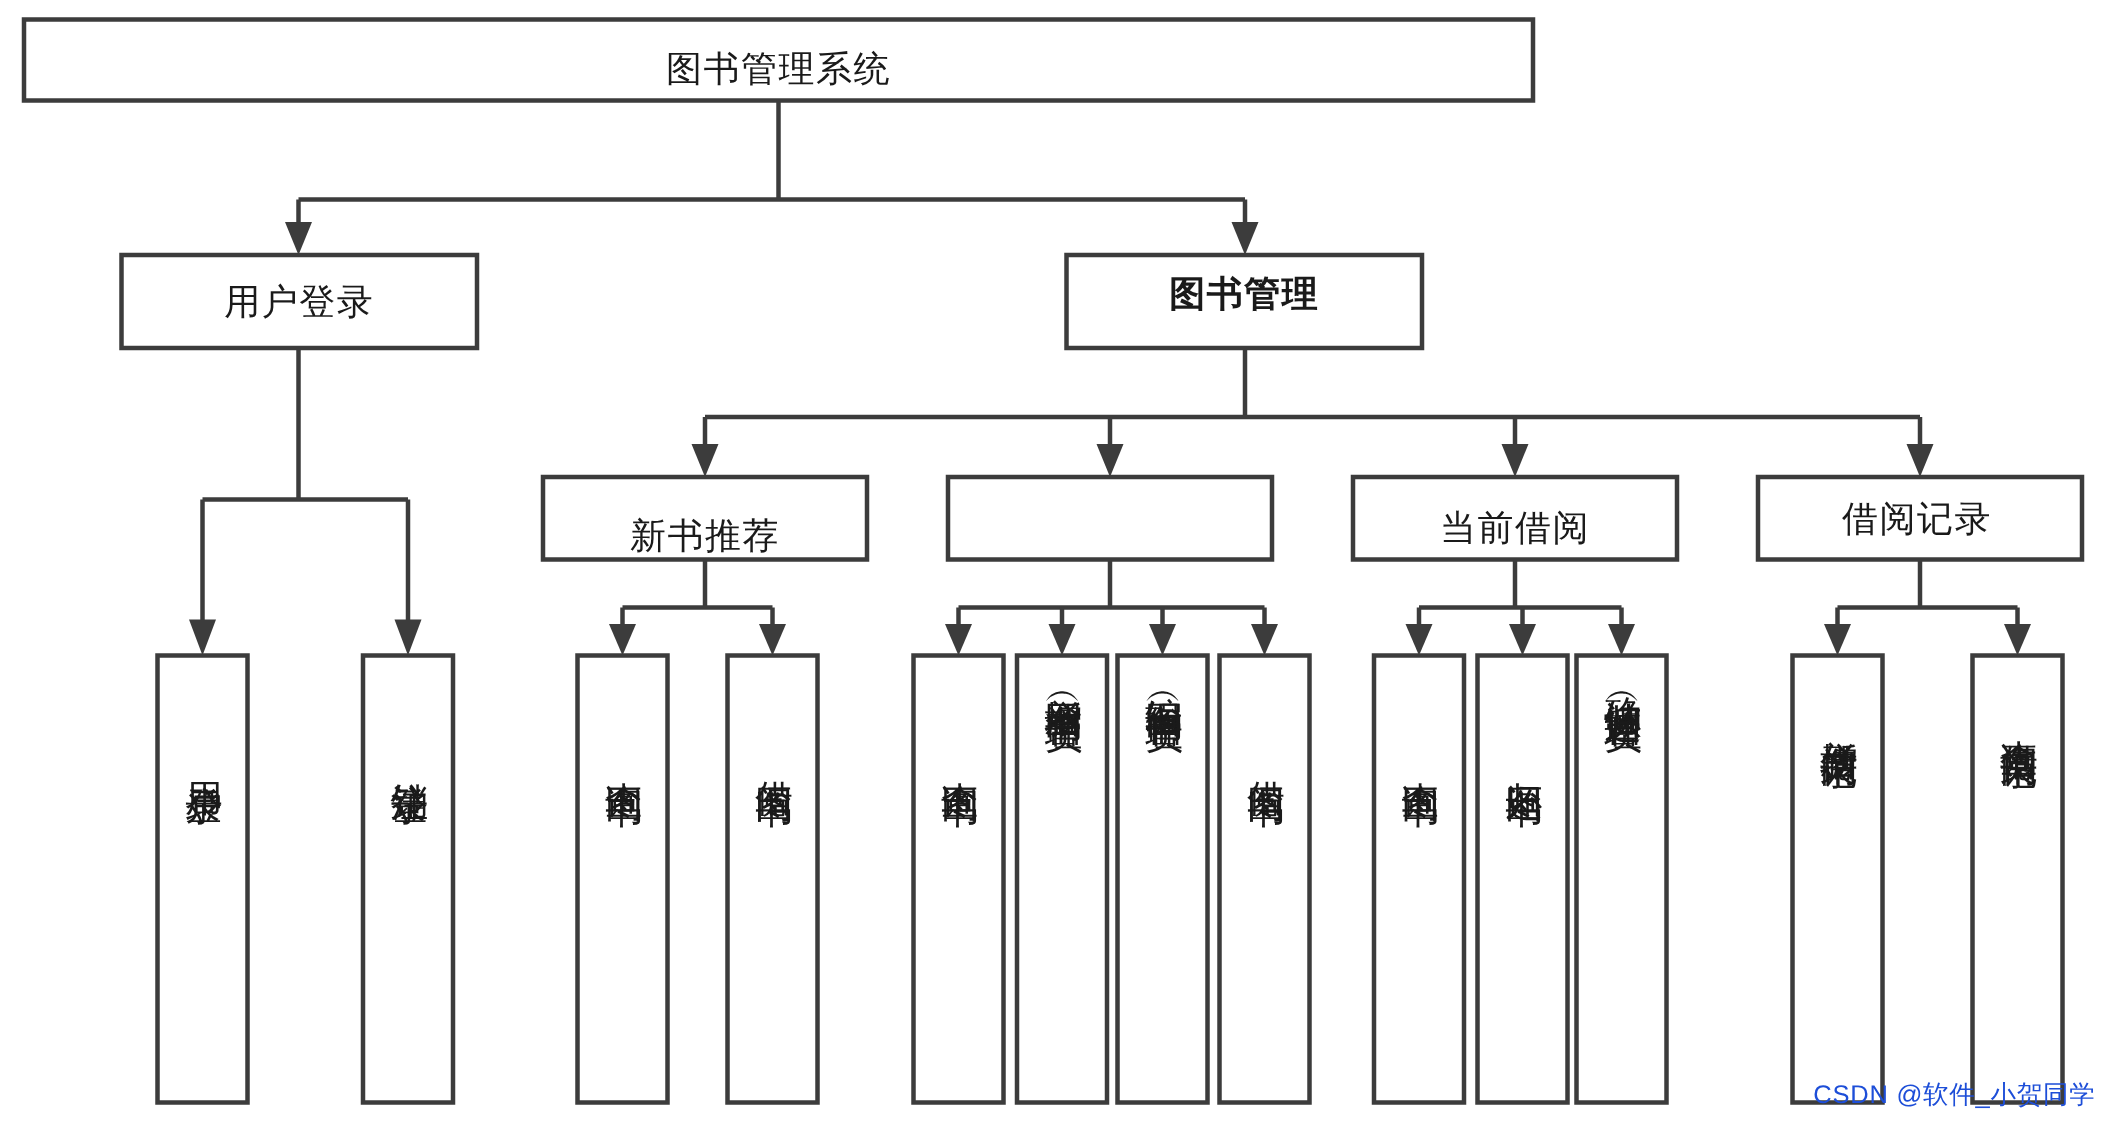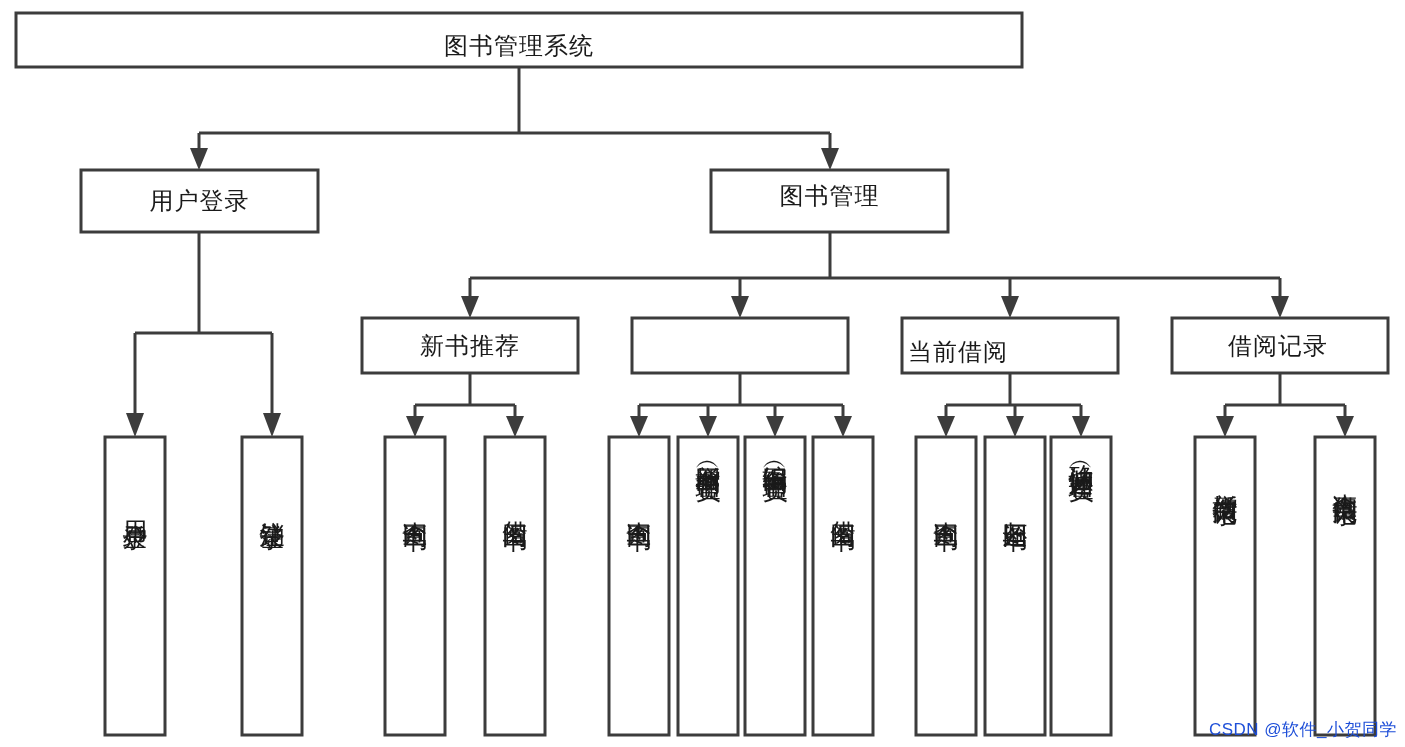--- a/index.html
+++ b/index.html
@@ -189,28 +189,28 @@
     <rect class="node-box" x="1315" y="437" width="60" height="298"></rect>
   </svg>
 
   <div class="h-label-wrap" style="left:16px; top:13px; width:1006px; height:66px;">
     <span>图书管理系统</span>
   </div>
 
   <div class="h-label-wrap" style="left:81px; top:170px; width:237px; height:62px;">
     <span>用户登录</span>
   </div>
-  <div class="h-label-wrap" style="left:711px; top:170px; width:237px; height:52px;">
+  <div class="h-label-wrap" style="left:711px; top:170px; width:237px; height:52px;font-weight:bold;">
     <span>图书管理</span>
   </div>
 
-  <div class="h-label-wrap" style="left:362px; top:318px; width:216px; height:55px;">
+  <div class="h-label-wrap" style="left:362px; top:318px; width:216px; height:55px;align-items:flex-end;">
     <span>新书推荐</span>
   </div>
-  <div class="h-label-wrap" style="left:850px; top:318px; width:216px; height:67px;">
+  <div class="h-label-wrap" style="left:902px; top:318px; width:216px; height:67px;">
     <span>当前借阅</span>
   </div>
   <div class="h-label-wrap" style="left:1172px; top:318px; width:212px; height:55px;">
     <span>借阅记录</span>
   </div>
 
   <div class="vert-label-wrap" style="left:105px; top:437px; width:60px; height:298px; padding-top:64px;">
     <span>用户登录</span>
   </div>
   <div class="vert-label-wrap" style="left:242px; top:437px; width:60px; height:298px; padding-top:64px;">

